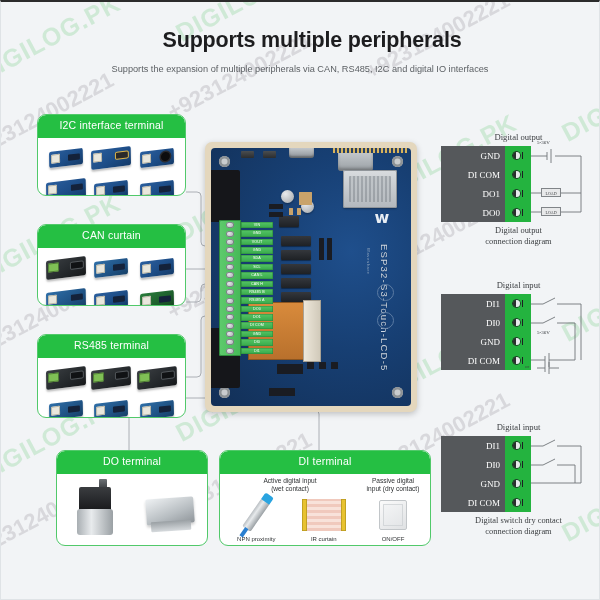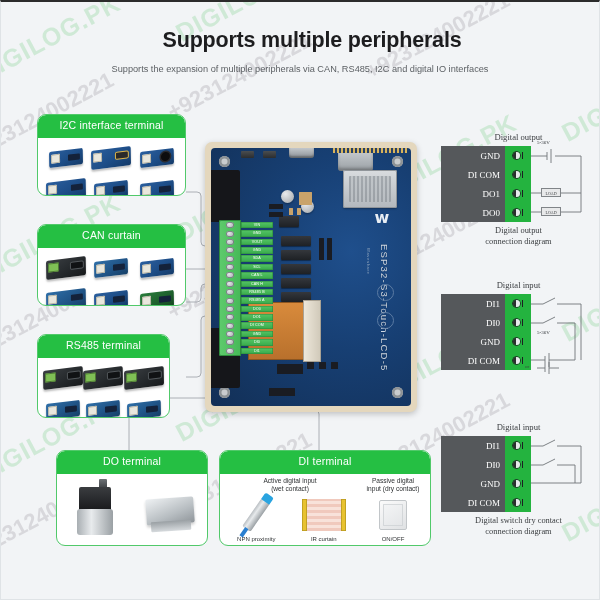--- a/index.html
+++ b/index.html
@@ -446,21 +446,21 @@
         </div>
       <div class="thumb">
           <div class="pcb"></div>
         </div>
       <div class="thumb">
           <div class="pcb green"></div>
         </div>
     </div>
   </div>
 
-  <div class="card" style="left:36px; top:332px; width:133px; height:84px;">
+  <div class="card" style="left:36px; top:332px; width:149px; height:84px;">
     <div class="cap">RS485 terminal</div>
     <div class="thumbs c3">
       <div class="thumb">
           <div class="pcb wide dark"></div>
         </div>
       <div class="thumb">
           <div class="pcb wide dark"></div>
         </div>
       <div class="thumb">
           <div class="pcb wide dark"></div>

